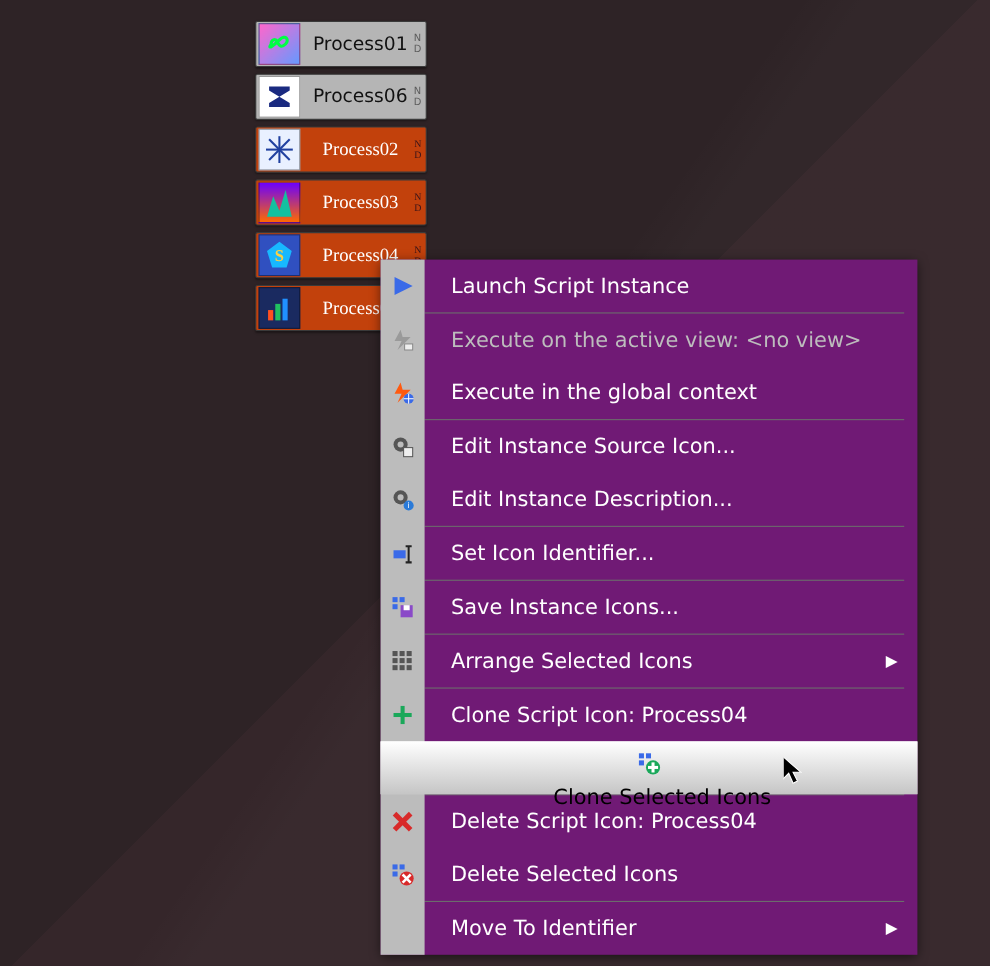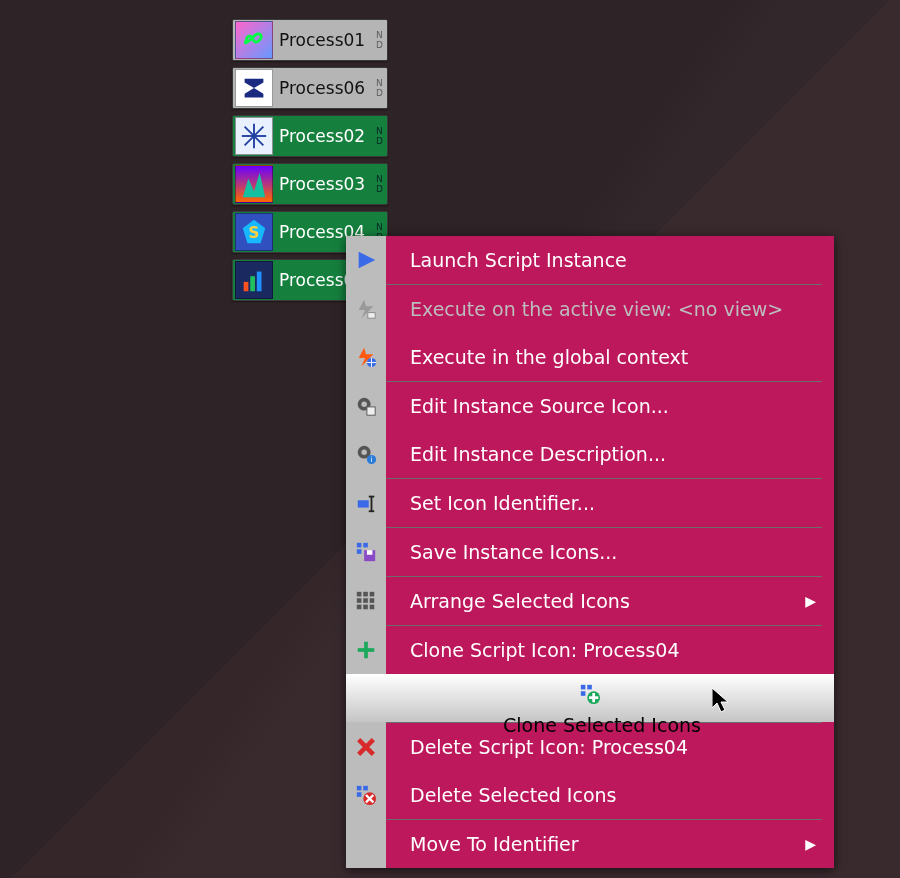--- a/index.html
+++ b/index.html
@@ -32,23 +32,24 @@
     gap: 6px;
   }
   .proc {
     display: flex;
     align-items: center;
     width: 156px;
     height: 42px;
     border: 1px solid #3a3a3a;
     border-radius: 2px;
     box-shadow: 0 1px 2px rgba(0,0,0,0.4);
+    text-align: center;
   }
   .proc.unselected { background: #b5b5b5; color: #111; }
-  .proc.selected   { background: #15803d; color: #fff; }
+  .proc.selected   { background: #c2410c; color: #fff; font-family: Liberation Serif, serif; }
   .proc .thumb {
     width: 38px; height: 38px;
     margin: 0 2px 0 2px;
     display: flex; align-items: center; justify-content: center;
     border: 1px solid rgba(0,0,0,0.4);
   }
   .proc .label {
     flex: 1;
     padding-left: 4px;
     font-size: 17px;
@@ -66,21 +67,21 @@
 
   
   .thumb svg { width: 30px; height: 30px; }
 
   
   .ctxmenu {
     position: absolute;
     left: 346px;
     top: 236px;
     width: 488px;
-    background: #be185d;
+    background: #701a75;
     color: #fff;
     box-shadow: 0 2px 10px rgba(0,0,0,0.6);
     display: flex;
     font-size: 19px;
   }
   .ctxmenu .items {
     flex: 1;
     display: flex;
     flex-direction: column;
   }

